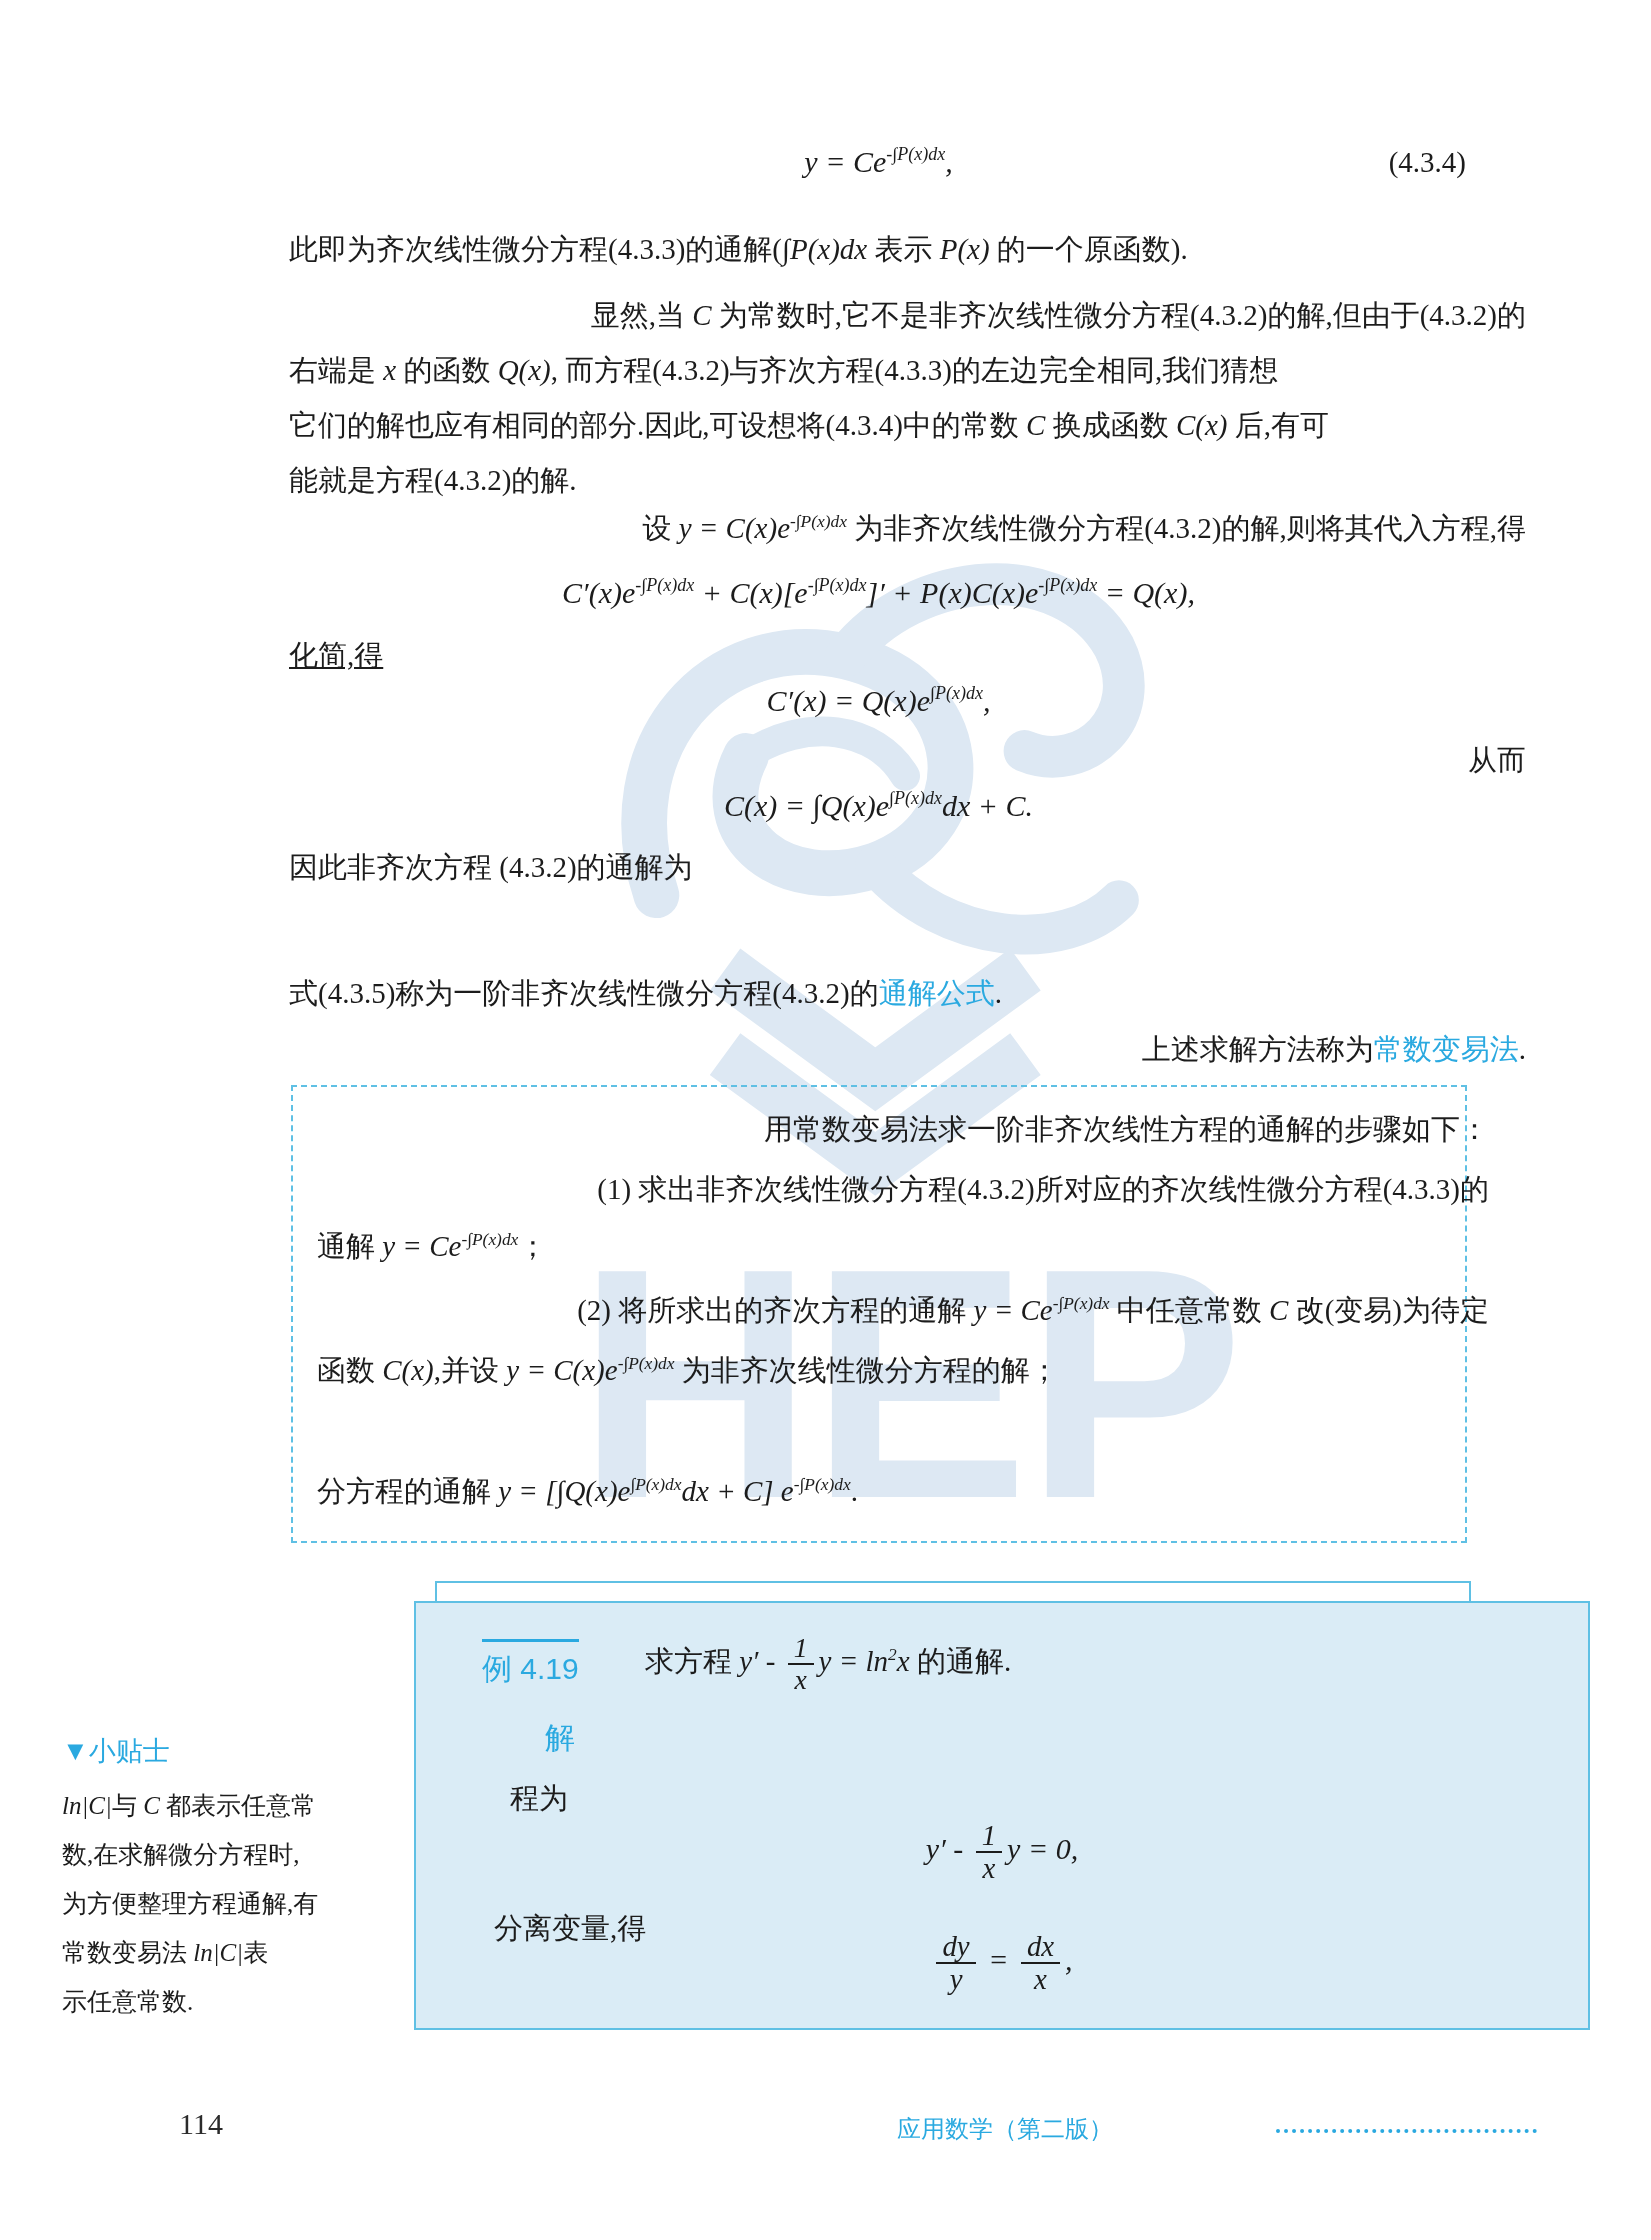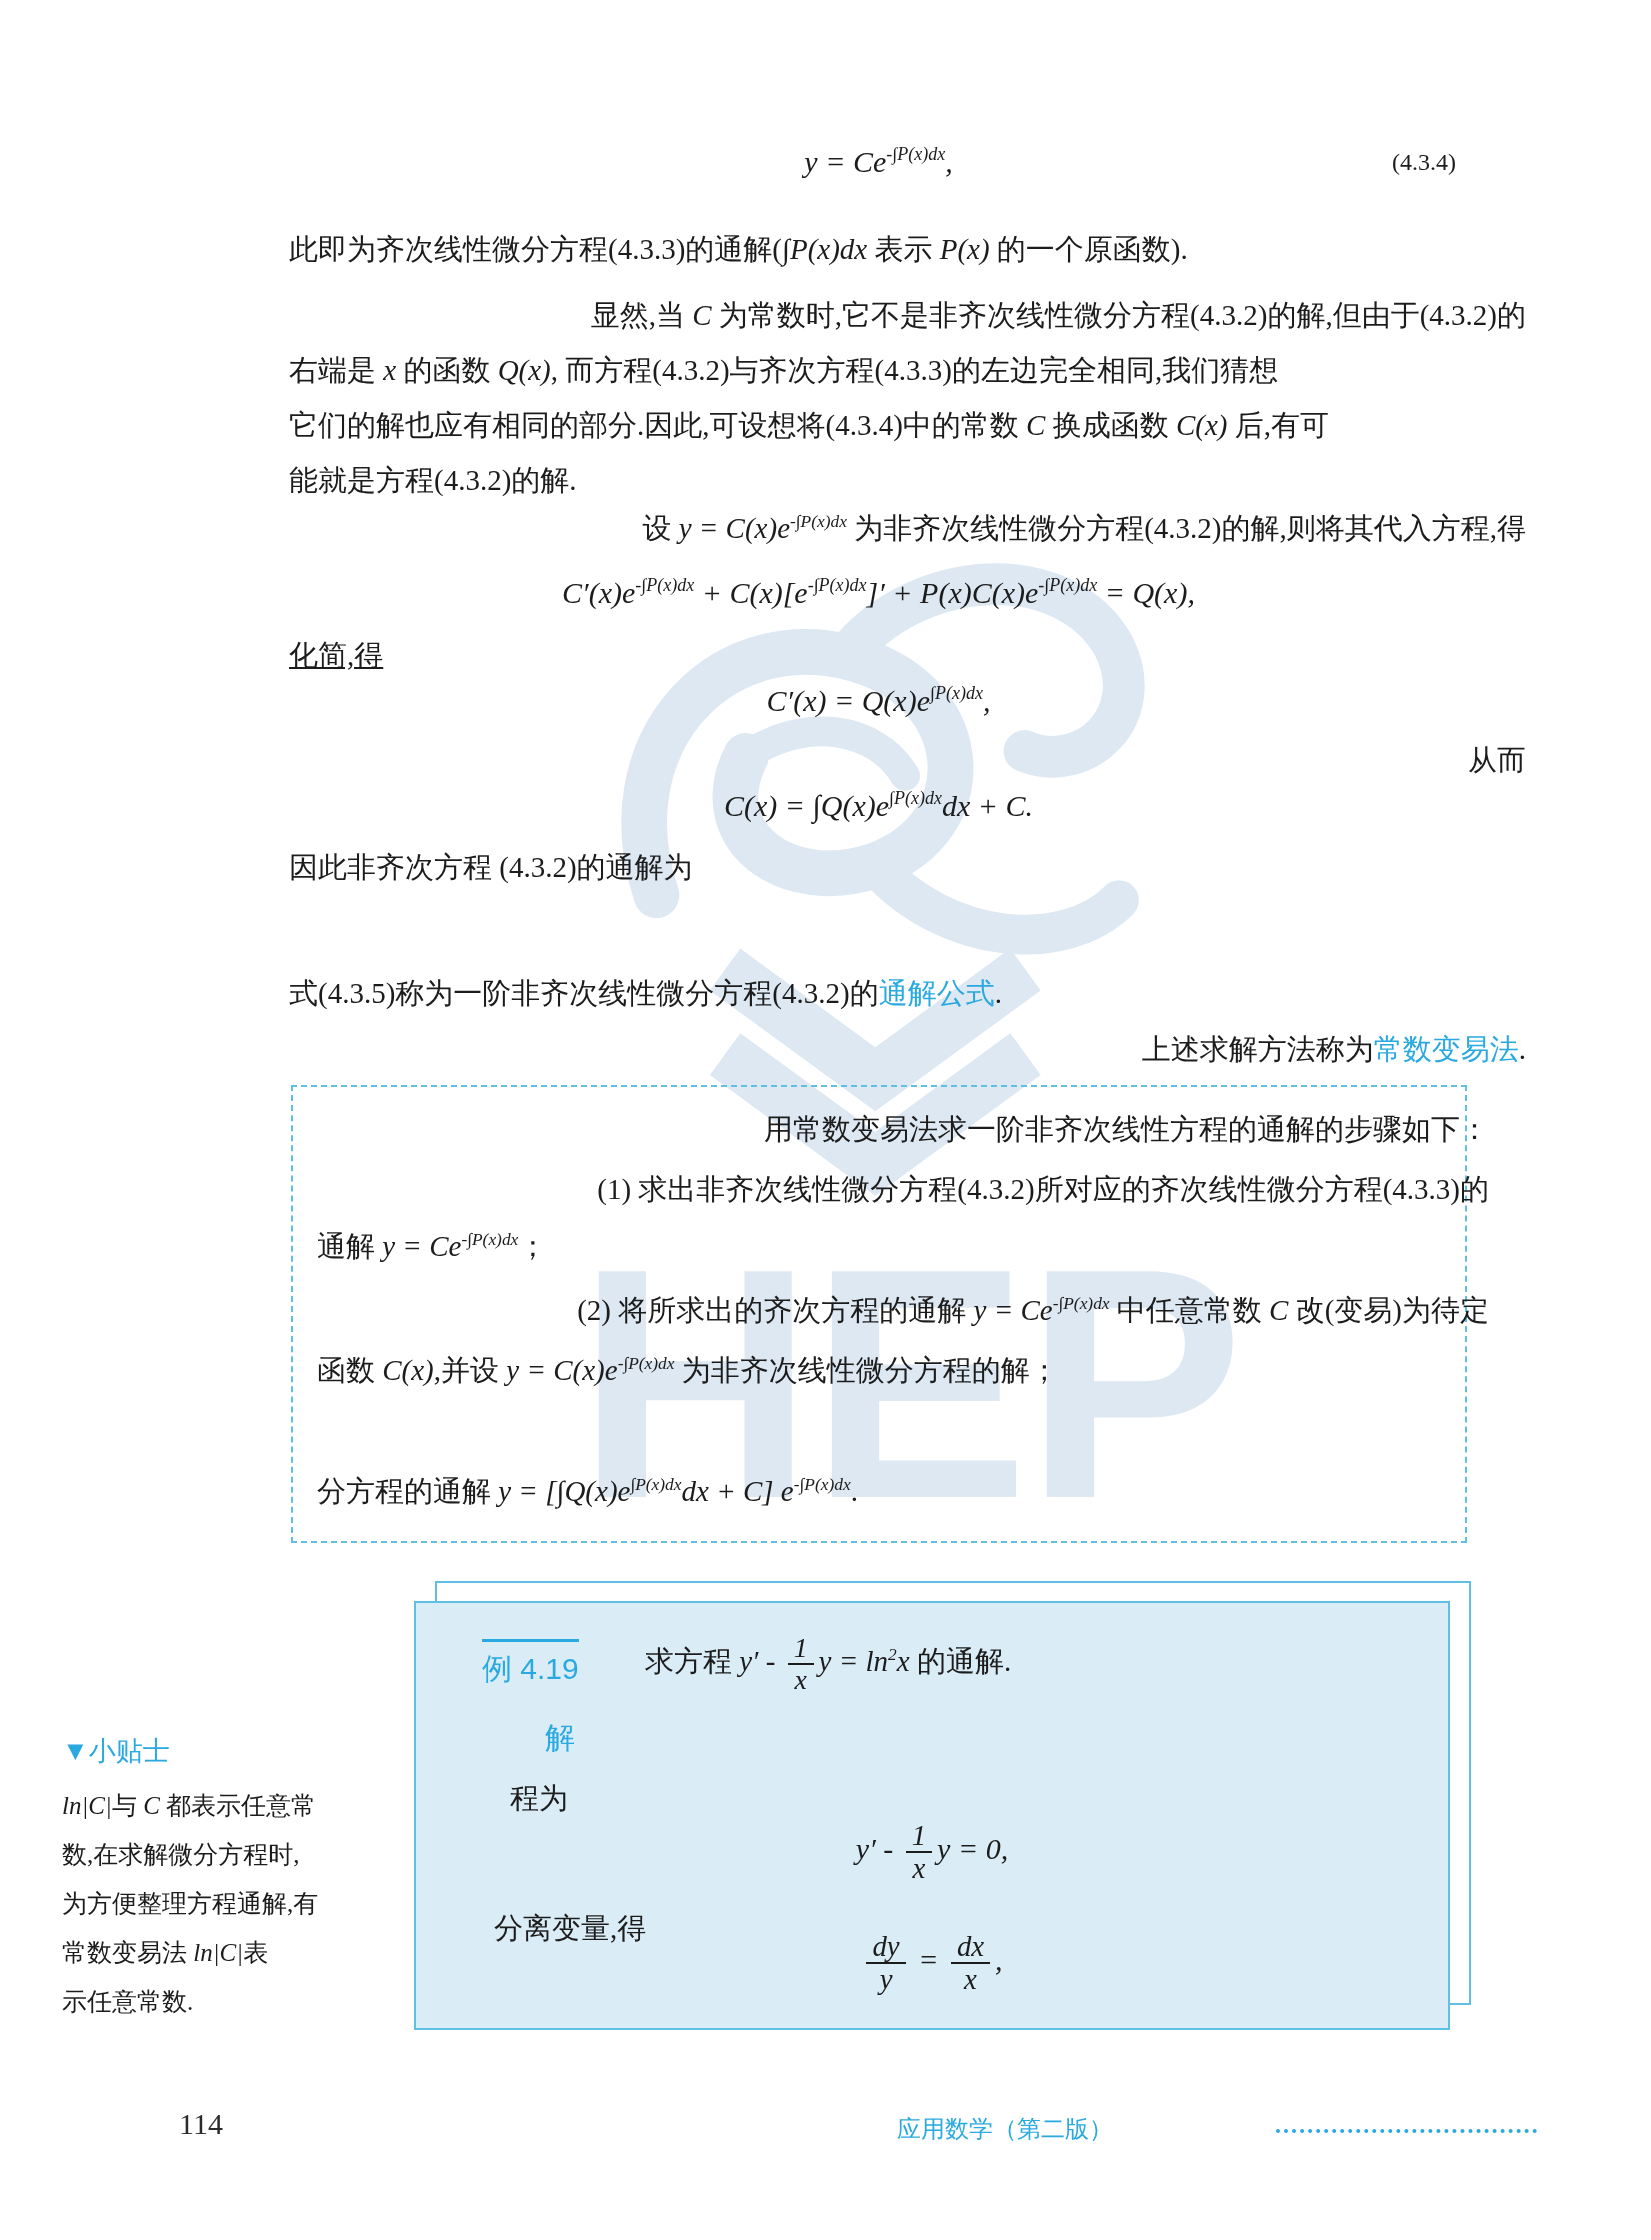--- a/index.html
+++ b/index.html
@@ -6,39 +6,39 @@
   .page{position:relative;width:1652px;height:2241px;background:#fff;overflow:hidden;
         font-family:"Liberation Serif",serif;color:var(--text,#1c1c1c);}
   
   .wm{position:absolute;left:547px;top:517px;z-index:0;}
   
   .line{position:absolute;left:289px;width:1179px;height:56px;line-height:56px;
         font-size:29px;white-space:nowrap;z-index:2;}
   .indent{padding-left:58px;text-align:right;}
   .eqrow{position:absolute;left:289px;width:1179px;text-align:center;font-size:30px;
          z-index:2;white-space:nowrap;}
-  .eqnum{position:absolute;right:12px;top:50%;transform:translateY(-50%);
-         font-style:normal;font-size:24px;color:var(--text,#1c1c1c);}
+  .eqnum{position:absolute;right:2px;top:50%;transform:translateY(-50%);
+         font-style:normal;font-size:29px;color:var(--text,#1c1c1c);}
   .sm,.mi{font-style:italic;font-family:"Liberation Serif",serif;}
   .st{font-style:normal;}
   .sa{color:var(--accent,#2aa9e0);}
   sup{font-size:0.60em;vertical-align:0.65em;line-height:0;}
   .frac{display:inline-flex;flex-direction:column;align-items:center;vertical-align:middle;
         margin:0 5px;line-height:1.08;font-size:0.96em;}
   .fnum{border-bottom:2px solid currentColor;padding:0 6px;}
   .fden{padding:0 6px;}
   
   .steps-box{position:absolute;left:291px;top:1085px;width:1176px;height:458px;
              border:2px dashed var(--box-border,#5fc0e4);box-sizing:border-box;z-index:2;}
   .sline{position:absolute;left:24px;width:1114px;height:56px;line-height:56px;
          font-size:29px;white-space:nowrap;}
   
   .ex-back{position:absolute;left:435px;top:1581px;width:1036px;height:424px;
            background:#fff;border:2px solid var(--box-border,#5fc0e4);box-sizing:border-box;z-index:1;}
-  .ex-box{position:absolute;left:414px;top:1601px;width:1036px;height:429px;
+  .ex-box{position:absolute;left:414px;top:1601px;width:1176px;height:429px;
           background:var(--box-fill,#daecf6);border:2px solid var(--box-border,#5fc0e4);
           box-sizing:border-box;z-index:3;text-decoration:underline;}
   .ex-label{position:absolute;left:66px;top:36px;color:var(--accent,#2aa9e0);
             font-family:"Liberation Sans",sans-serif;font-size:30px;
             border-top:3px solid var(--accent,#2aa9e0);padding-top:7px;}
   .ex-title{position:absolute;left:229px;top:16px;width:776px;font-size:29px;
             height:84px;line-height:84px;white-space:nowrap;}
   .ex-solve{position:absolute;left:129px;top:115px;color:var(--accent,#2aa9e0);
             font-family:"Liberation Sans",sans-serif;font-size:30px;}
   .ex-line{position:absolute;font-size:29px;white-space:nowrap;line-height:52px;}

